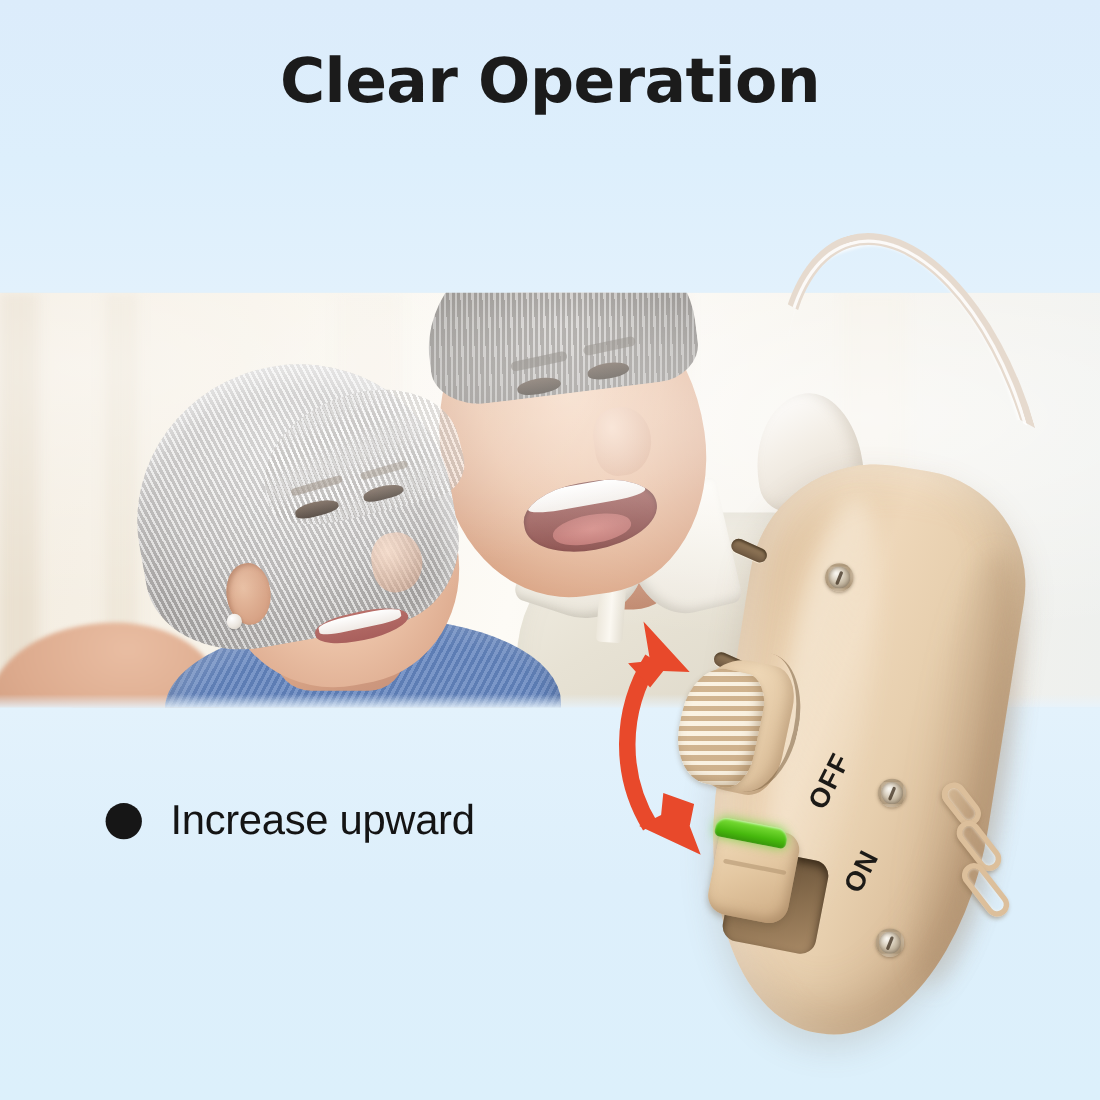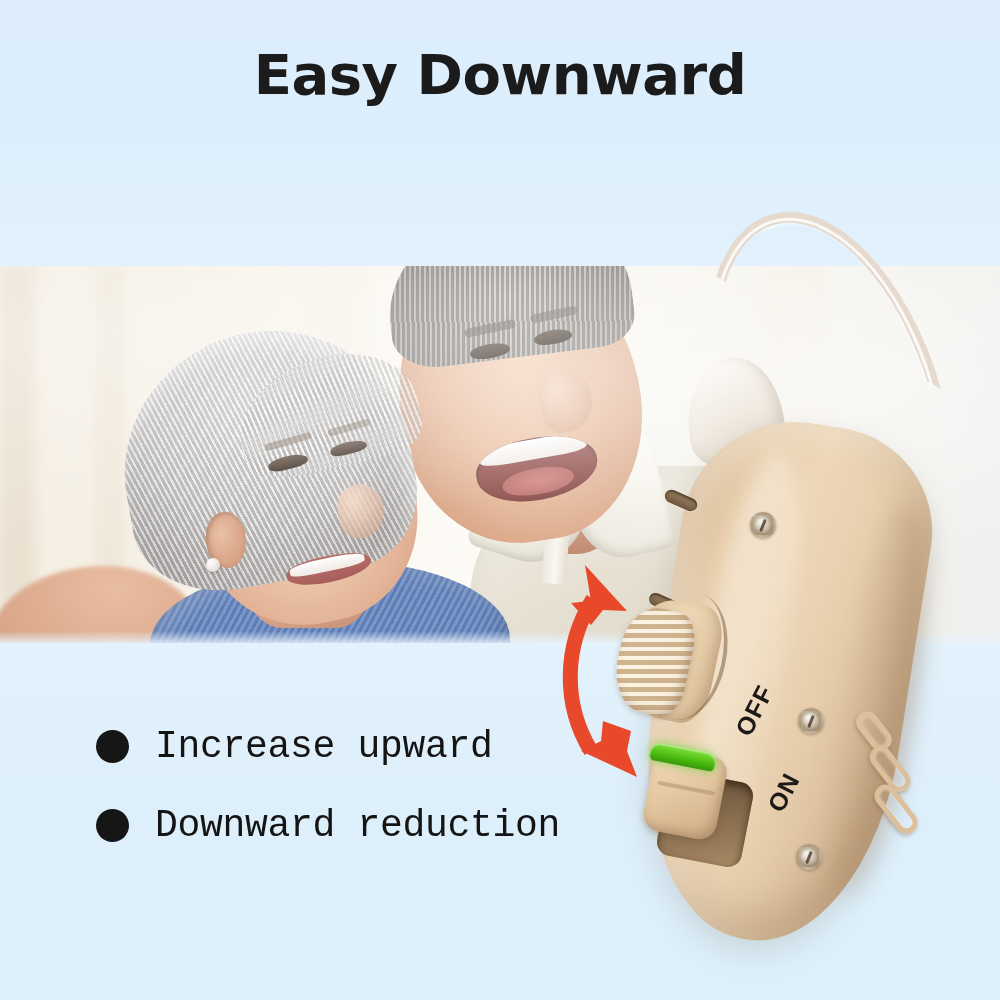--- a/index.html
+++ b/index.html
@@ -193,21 +193,21 @@
     z-index:2;
   }
   .bullets { position:absolute; left:96px; top:725px; z-index:5; }
   .bullet-row { display:flex; align-items:center; margin-bottom:36px; }
   .bullet-dot {
     width:33px; height:33px; border-radius:50%;
     background:#161616; flex:0 0 auto; margin-right:26px;
   }
   .bullet-label {
     font-size:38px; color:#141414; font-weight:400; letter-spacing:-0.3px;
-    font-family:Liberation Mono, monospace; white-space:nowrap;
+    font-family:Liberation Sans, sans-serif; white-space:nowrap;
   }
 
   
   .device { position:absolute; left:600px; top:200px; width:400px; height:790px; z-index:6; }
 
   .hook {
     position:absolute; left:86px; top:10px; width:230px; height:215px;
     border:11px solid #e6dace;
     border-radius:50% 50% 0 0 / 100% 100% 0 0;
     border-bottom-color:transparent; border-left-color:transparent;
@@ -384,32 +384,28 @@
     <div class="w-mouth">
       <div class="w-teeth"></div>
     </div>
 
     <div class="bloom"></div>
   </div>
 
   <div class="lower"></div>
 
   <div class="header-band">
-    <div class="title">Easy Downward</div>
+    <div class="title">Clear Operation</div>
   </div>
 
   <div class="bullets">
     <div class="bullet-row">
       <div class="bullet-dot"></div>
       <div class="bullet-label">Increase upward</div>
     </div>
-    <div class="bullet-row">
-      <div class="bullet-dot"></div>
-      <div class="bullet-label">Downward reduction</div>
-    </div>
   </div>
 
   <div class="device">
     <div class="hook"></div>
     <div class="hook-hi"></div>
     <div class="hook-base"></div>
 
     <div class="body"></div>
     <div class="body-hi"></div>
     <div class="body-shadow-r"></div>

